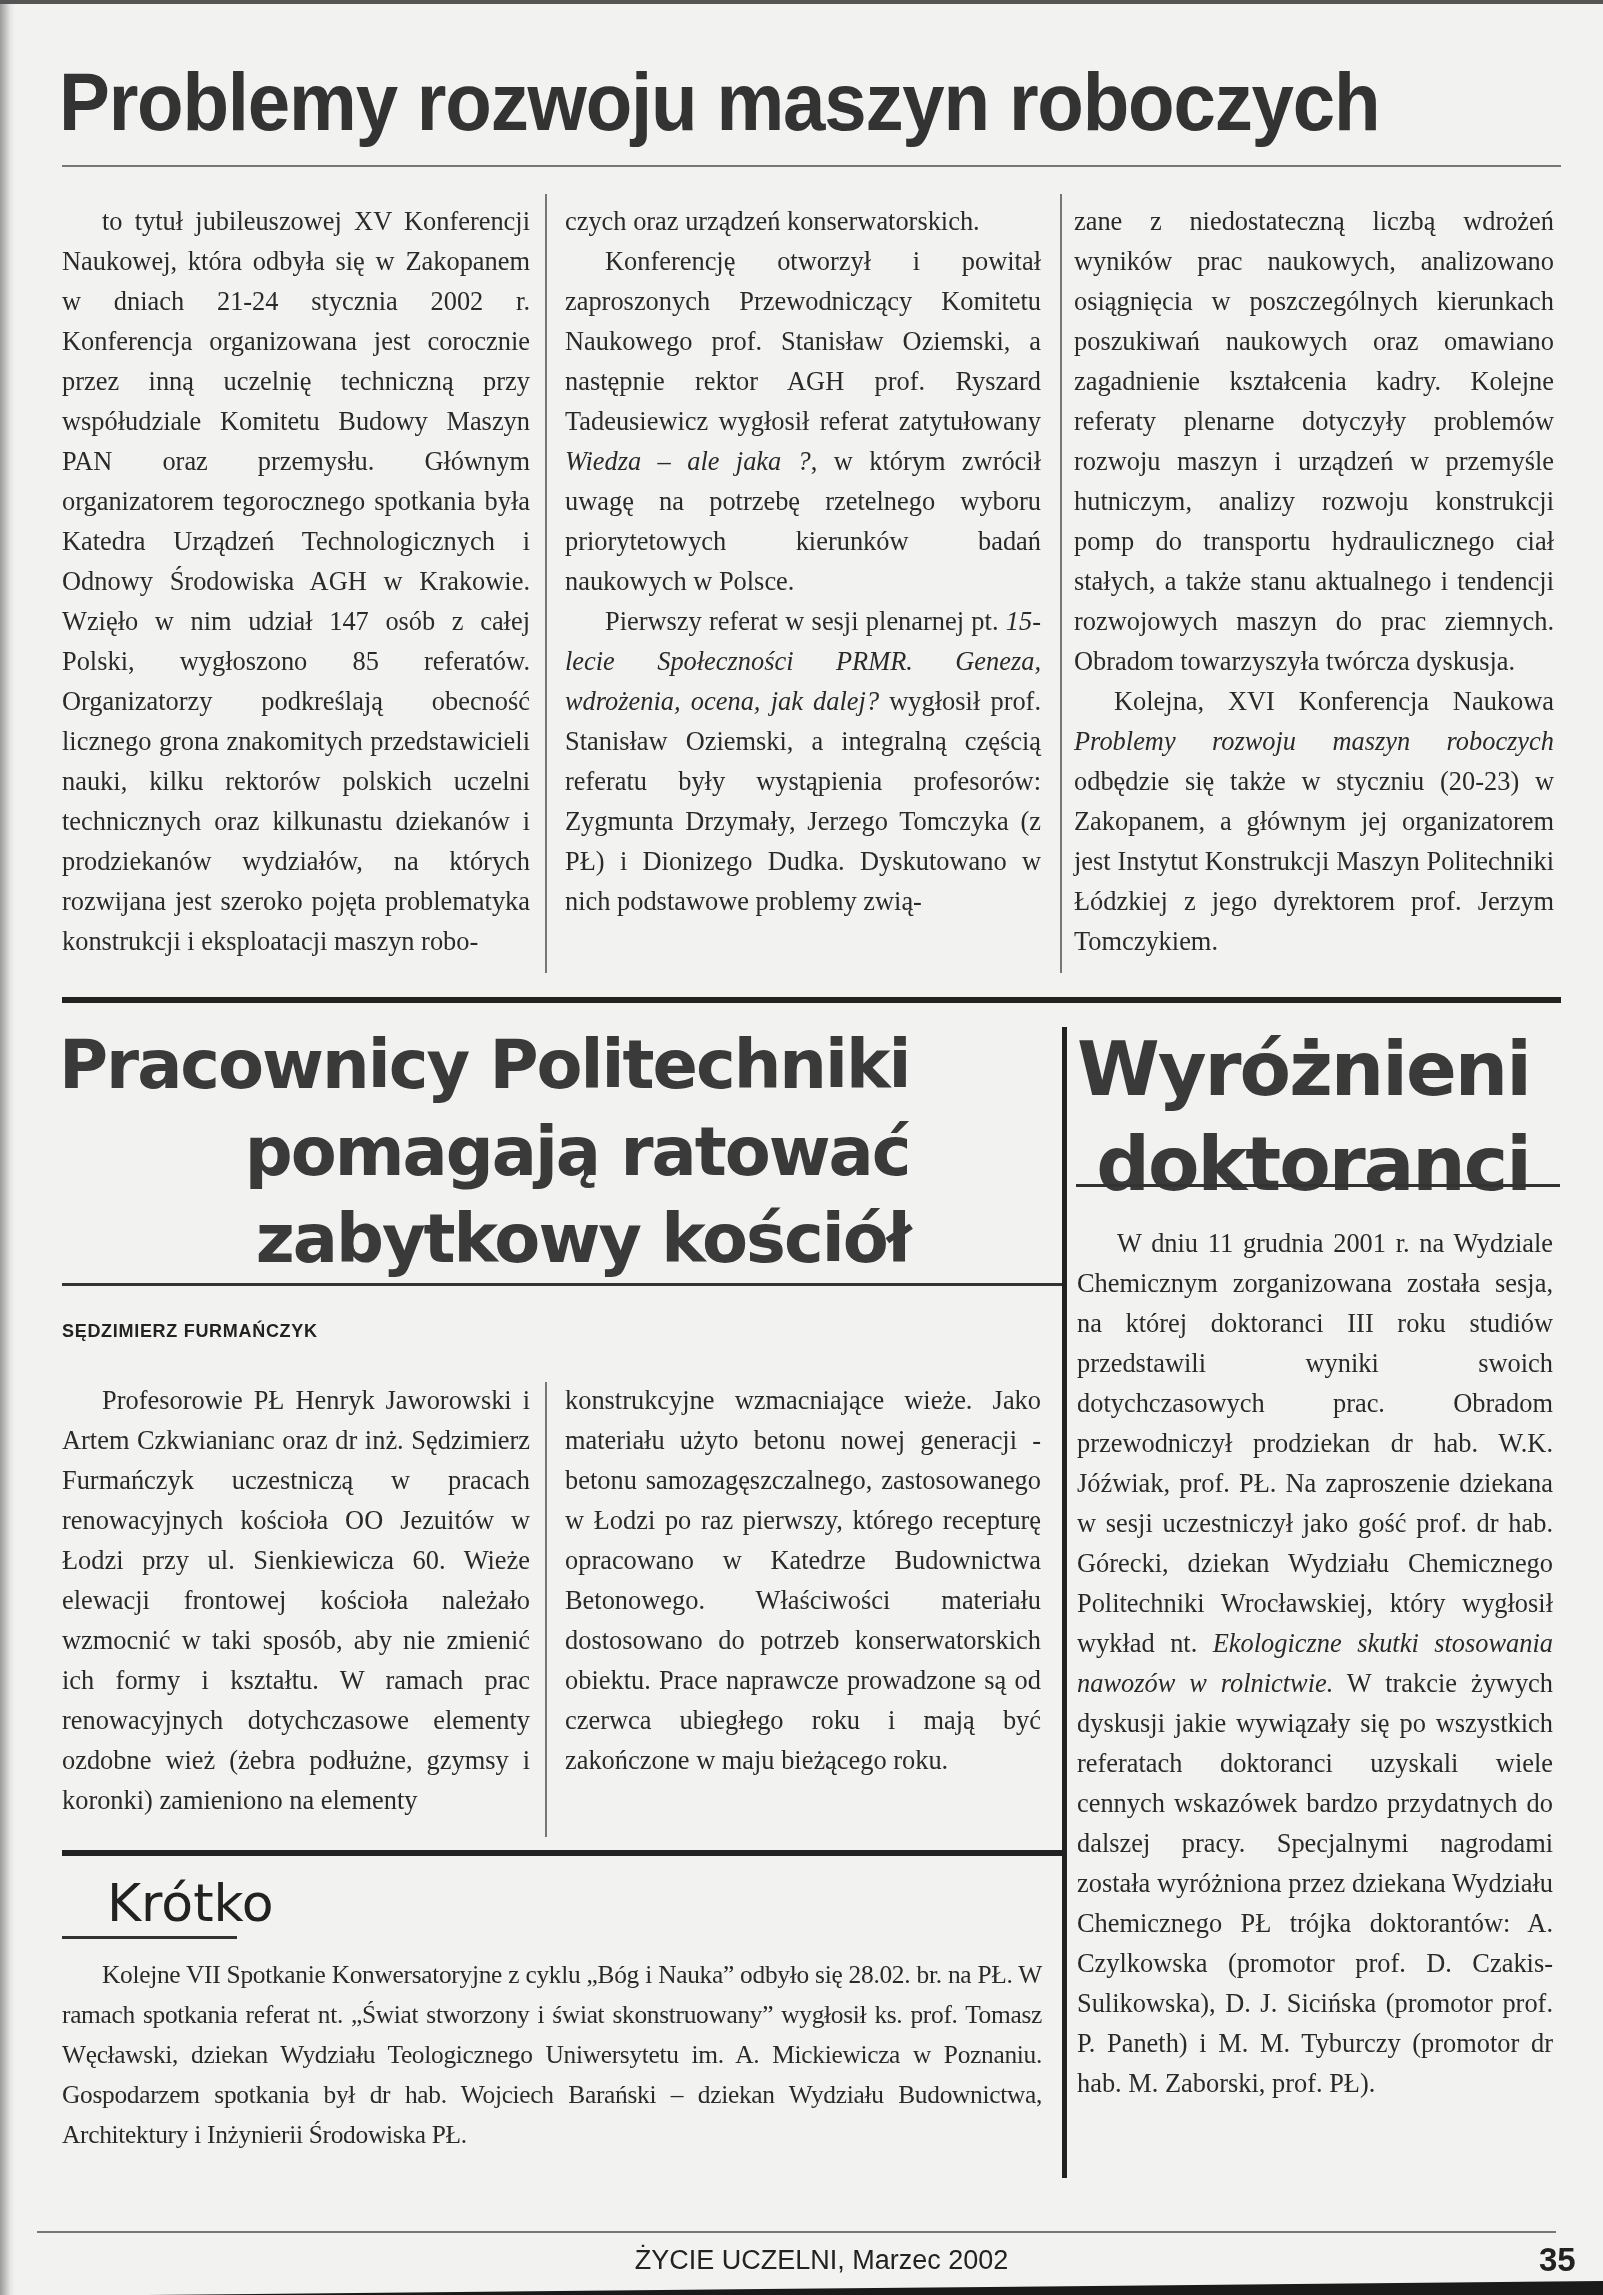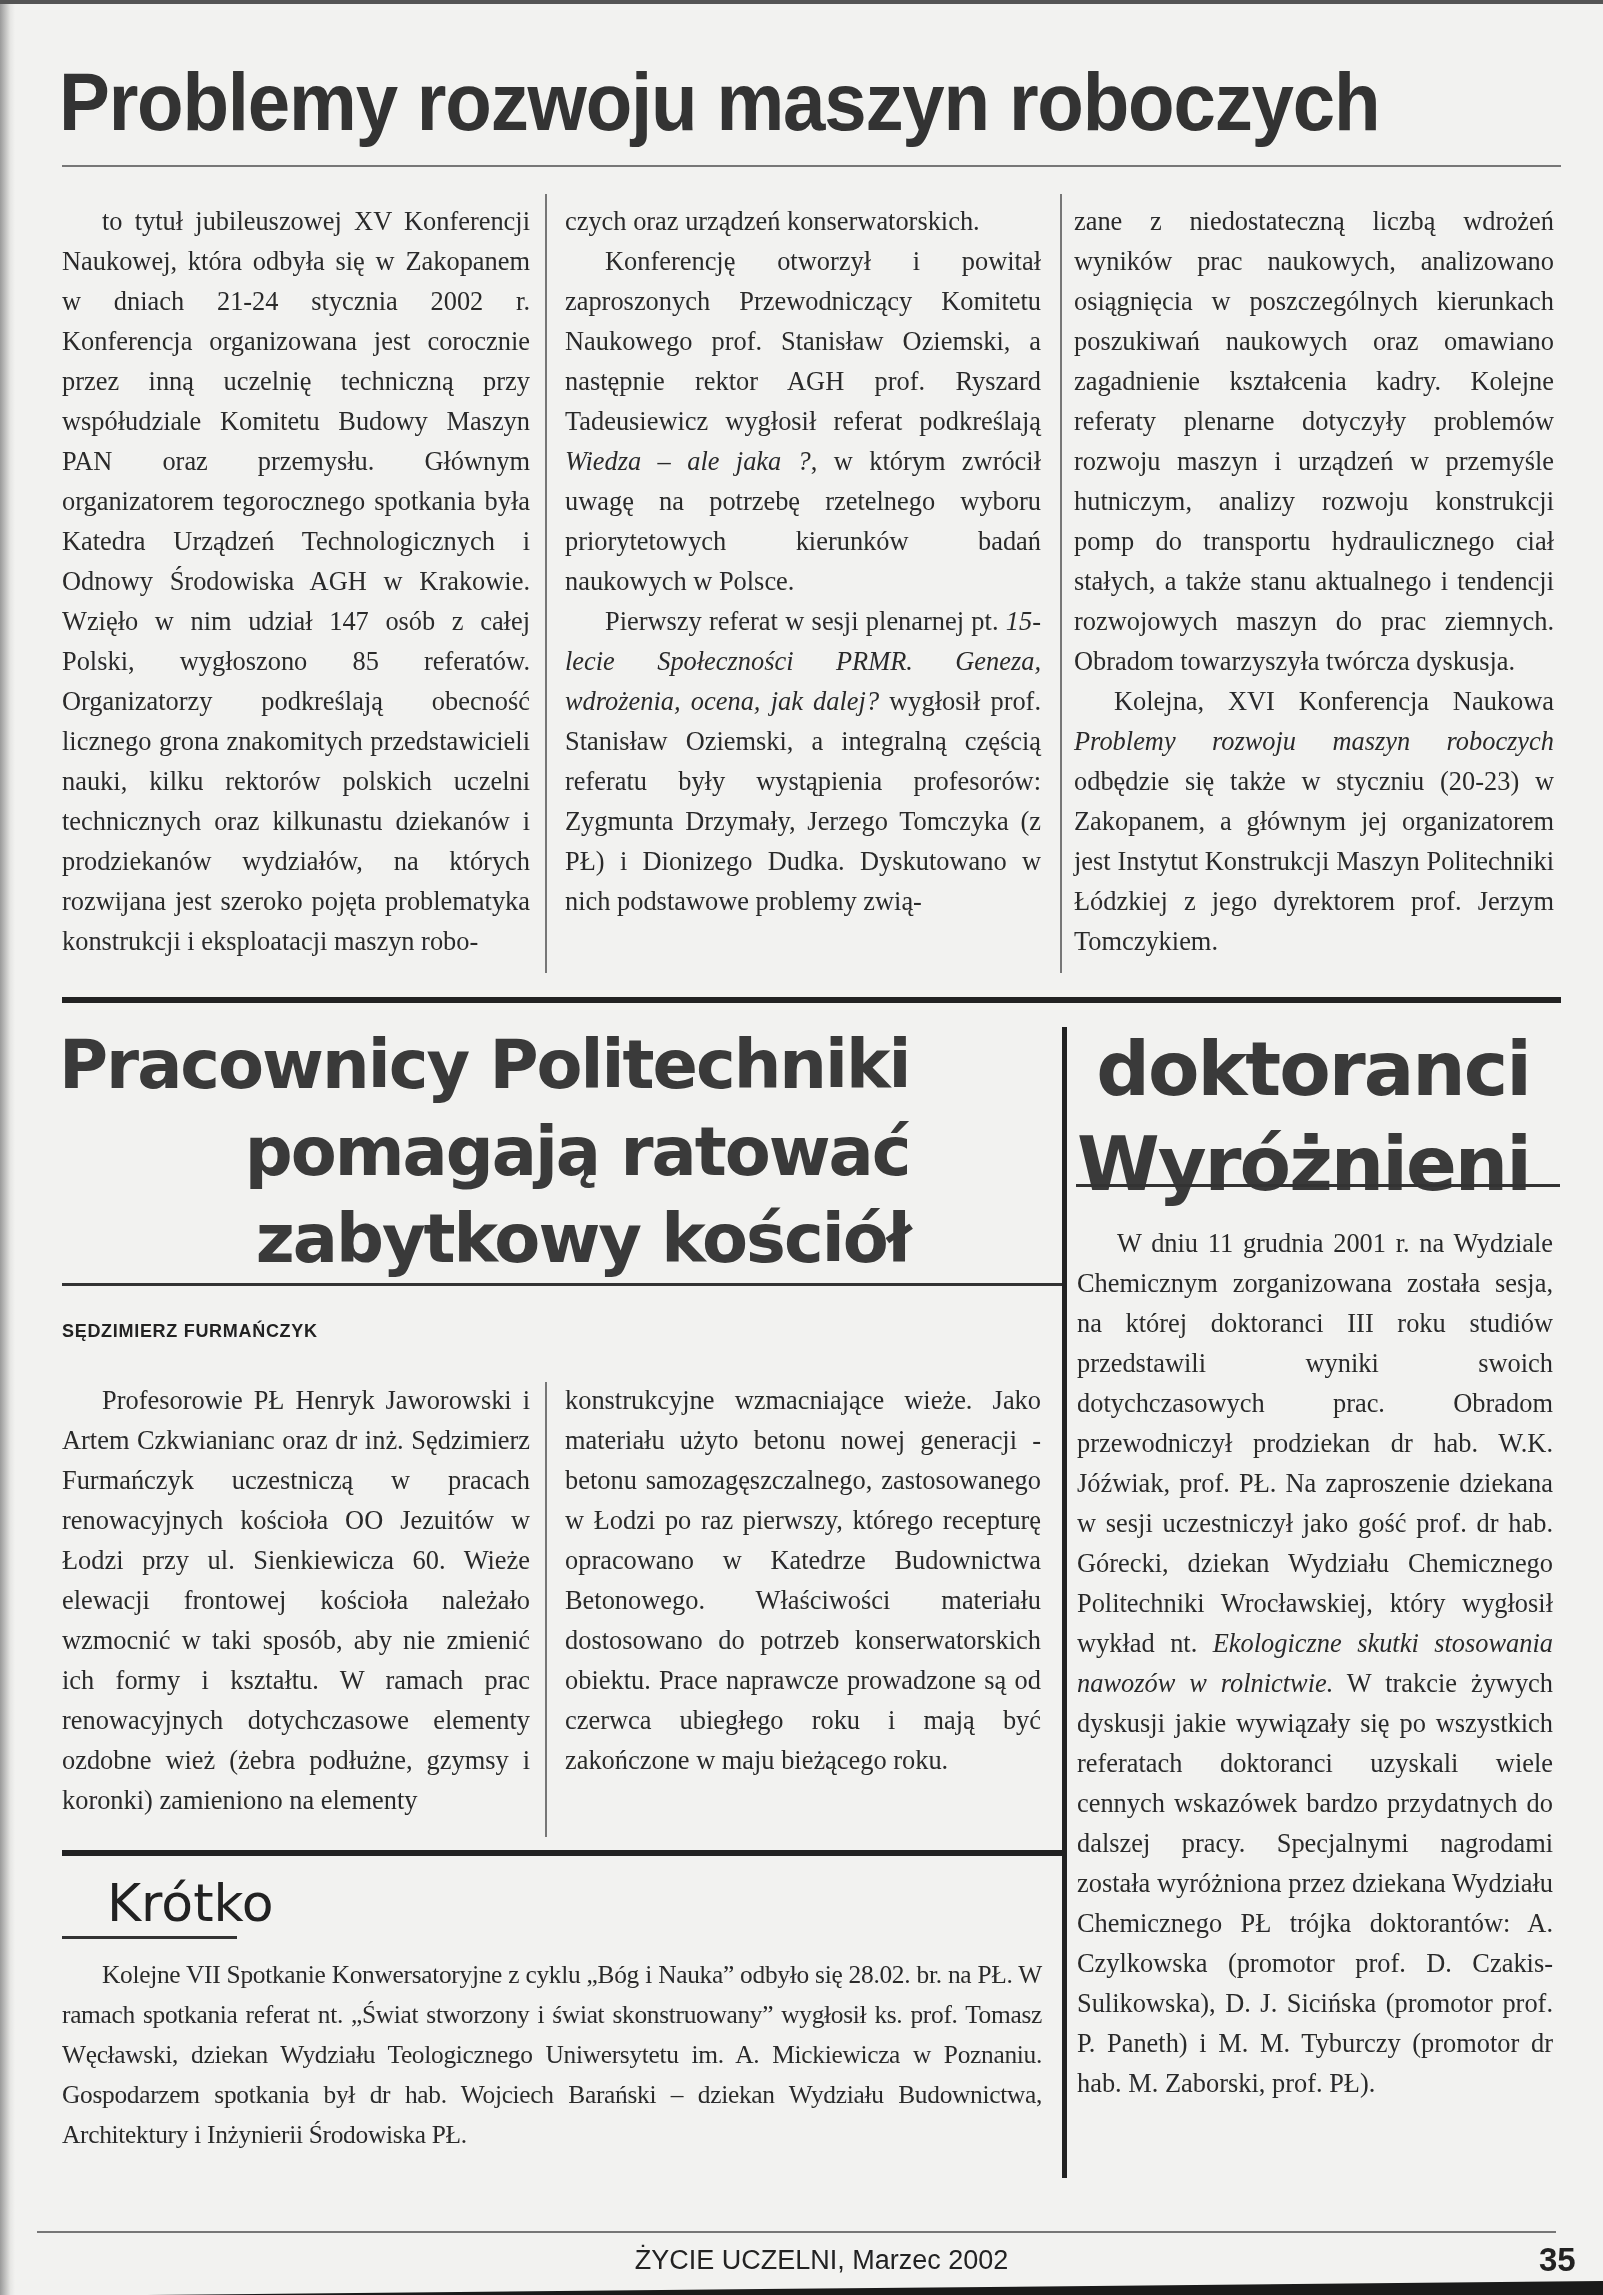--- a/index.html
+++ b/index.html
@@ -47,21 +47,21 @@
 
 <div class="abs vline" style="left:545px; top:194px; height:779px;"></div>
 <div class="abs vline" style="left:1060px; top:194px; height:779px;"></div>
 
 <div class="col" style="left:62px; top:201px; width:468px;">
   <p class="indent">to tytuł jubileuszowej XV Konferencji Naukowej, która odbyła się w Zakopanem w dniach 21-24 stycznia 2002 r. Konferencja organizowana jest corocznie przez inną uczelnię techniczną przy współudziale Komitetu Budowy Maszyn PAN oraz przemysłu. Głównym organizatorem tegorocznego spotkania była Katedra Urządzeń Technologicznych i Odnowy Środowiska AGH w Krakowie. Wzięło w nim udział 147 osób z całej Polski, wygłoszono 85 referatów. Organizatorzy podkreślają obecność licznego grona znakomitych przedstawicieli nauki, kilku rektorów polskich uczelni technicznych oraz kilkunastu dziekanów i prodziekanów wydziałów, na których rozwijana jest szeroko pojęta problematyka konstrukcji i eksploatacji maszyn robo-</p>
 </div>
 
 <div class="col" style="left:565px; top:201px; width:476px;">
   <p>czych oraz urządzeń konserwatorskich.</p>
-  <p class="indent"><span>Konferencję otworzył i powitał zaproszonych Przewodniczący Komitetu Naukowego prof. Stanisław Oziemski, a następnie rektor AGH prof. Ryszard Tadeusiewicz wygłosił referat podkreślają </span><em>Wiedza – ale jaka ?</em><span>, w którym zwrócił uwagę na potrzebę rzetelnego wyboru priorytetowych kierunków badań naukowych w Polsce.</span></p>
+  <p class="indent"><span>Konferencję otworzył i powitał zaproszonych Przewodniczący Komitetu Naukowego prof. Stanisław Oziemski, a następnie rektor AGH prof. Ryszard Tadeusiewicz wygłosił referat zatytułowany </span><em>Wiedza – ale jaka ?</em><span>, w którym zwrócił uwagę na potrzebę rzetelnego wyboru priorytetowych kierunków badań naukowych w Polsce.</span></p>
   <p class="indent"><span>Pierwszy referat w sesji plenarnej pt. </span><em>15-lecie Społeczności PRMR. Geneza, wdrożenia, ocena, jak dalej?</em><span> wygłosił prof. Stanisław Oziemski, a integralną częścią referatu były wystąpienia profesorów: Zygmunta Drzymały, Jerzego Tomczyka (z PŁ) i Dionizego Dudka. Dyskutowano w nich podstawowe problemy zwią-</span></p>
 </div>
 
 <div class="col" style="left:1074px; top:201px; width:480px;">
   <p>zane z niedostateczną liczbą wdrożeń wyników prac naukowych, analizowano osiągnięcia w poszczególnych kierunkach poszukiwań naukowych oraz omawiano zagadnienie kształcenia kadry. Kolejne referaty plenarne dotyczyły problemów rozwoju maszyn i urządzeń w przemyśle hutniczym, analizy rozwoju konstrukcji pomp do transportu hydraulicznego ciał stałych, a także stanu aktualnego i tendencji rozwojowych maszyn do prac ziemnych. Obradom towarzyszyła twórcza dyskusja.</p>
   <p class="indent"><span>Kolejna, XVI Konferencja Naukowa </span><em>Problemy rozwoju maszyn roboczych</em><span> odbędzie się także w styczniu (20-23) w Zakopanem, a głównym jej organizatorem jest Instytut Konstrukcji Maszyn Politechniki Łódzkiej z jego dyrektorem prof. Jerzym Tomczykiem.</span></p>
 </div>
 
 <div class="abs rule-thick" style="left:62px; top:997px; width:1499px;"></div>
 
@@ -78,22 +78,22 @@
 <div class="col" style="left:62px; top:1380px; width:468px;">
   <p class="indent">Profesorowie PŁ Henryk Jaworowski i Artem Czkwianianc oraz dr inż. Sędzimierz Furmańczyk uczestniczą w pracach renowacyjnych kościoła OO Jezuitów w Łodzi przy ul. Sienkiewicza 60. Wieże elewacji frontowej kościoła należało wzmocnić w taki sposób, aby nie zmienić ich formy i kształtu. W ramach prac renowacyjnych dotychczasowe elementy ozdobne wież (żebra podłużne, gzymsy i koronki) zamieniono na elementy</p>
 </div>
 <div class="col" style="left:565px; top:1380px; width:476px;">
   <p>konstrukcyjne wzmacniające wieże. Jako materiału użyto betonu nowej generacji - betonu samozagęszczalnego, zastosowanego w Łodzi po raz pierwszy, którego recepturę opracowano w Katedrze Budownictwa Betonowego. Właściwości materiału dostosowano do potrzeb konserwatorskich obiektu. Prace naprawcze prowadzone są od czerwca ubiegłego roku i mają być zakończone w maju bieżącego roku.</p>
 </div>
 
 <div class="abs rule-thick" style="left:1057px; top:997px; width:503px;"></div>
 <div class="abs vline-thick" style="left:1062px; top:1027px; height:1151px;"></div>
 <div class="h-big" style="left:1077px; top:1022px; font-size:75px; line-height:95px;">
+  <div>Wyróżnieni</div>
   <div>doktoranci</div>
-  <div>Wyróżnieni</div>
 </div>
 <div class="abs rule-med" style="left:1076px; top:1184px; width:484px;"></div>
 
 <div class="col" style="left:1077px; top:1223px; width:476px;">
   <p class="indent"><span>W dniu 11 grudnia 2001 r. na Wydziale Chemicznym zorganizowana została sesja, na której doktoranci III roku studiów przedstawili wyniki swoich dotychczasowych prac. Obradom przewodniczył prodziekan dr hab. W.K. Jóźwiak, prof. PŁ. Na zaproszenie dziekana w sesji uczestniczył jako gość prof. dr hab. Górecki, dziekan Wydziału Chemicznego Politechniki Wrocławskiej, który wygłosił wykład nt. </span><em>Ekologiczne skutki stosowania nawozów w rolnictwie.</em><span> W trakcie żywych dyskusji jakie wywiązały się po wszystkich referatach doktoranci uzyskali wiele cennych wskazówek bardzo przydatnych do dalszej pracy. Specjalnymi nagrodami została wyróżniona przez dziekana Wydziału Chemicznego PŁ trójka doktorantów: A. Czylkowska (promotor prof. D. Czakis-Sulikowska), D. J. Sicińska (promotor prof. P. Paneth) i M. M. Tyburczy (promotor dr hab. M. Zaborski, prof. PŁ).</span></p>
 
 </div>
 
 <div class="abs rule-thick" style="left:62px; top:1850px; width:1000px;"></div>
 <div class="krotko-title" style="left:59px; top:1873px;margin-left:48px;">Krótko</div>

